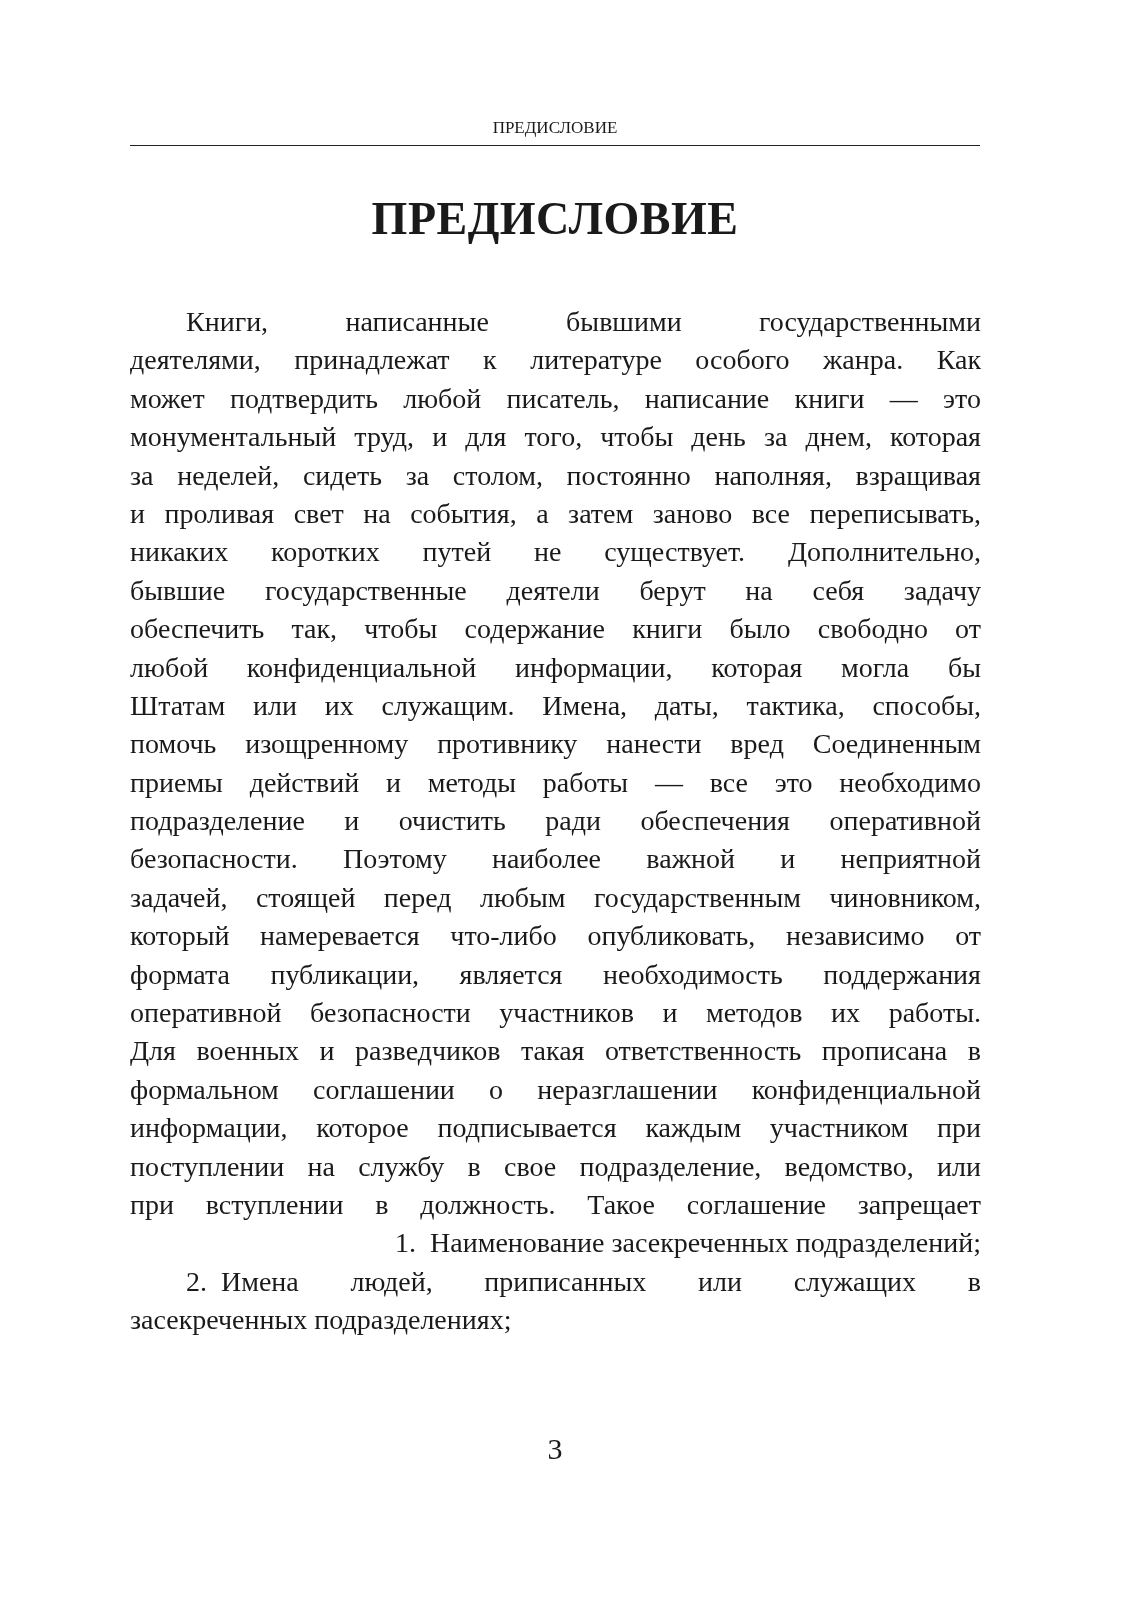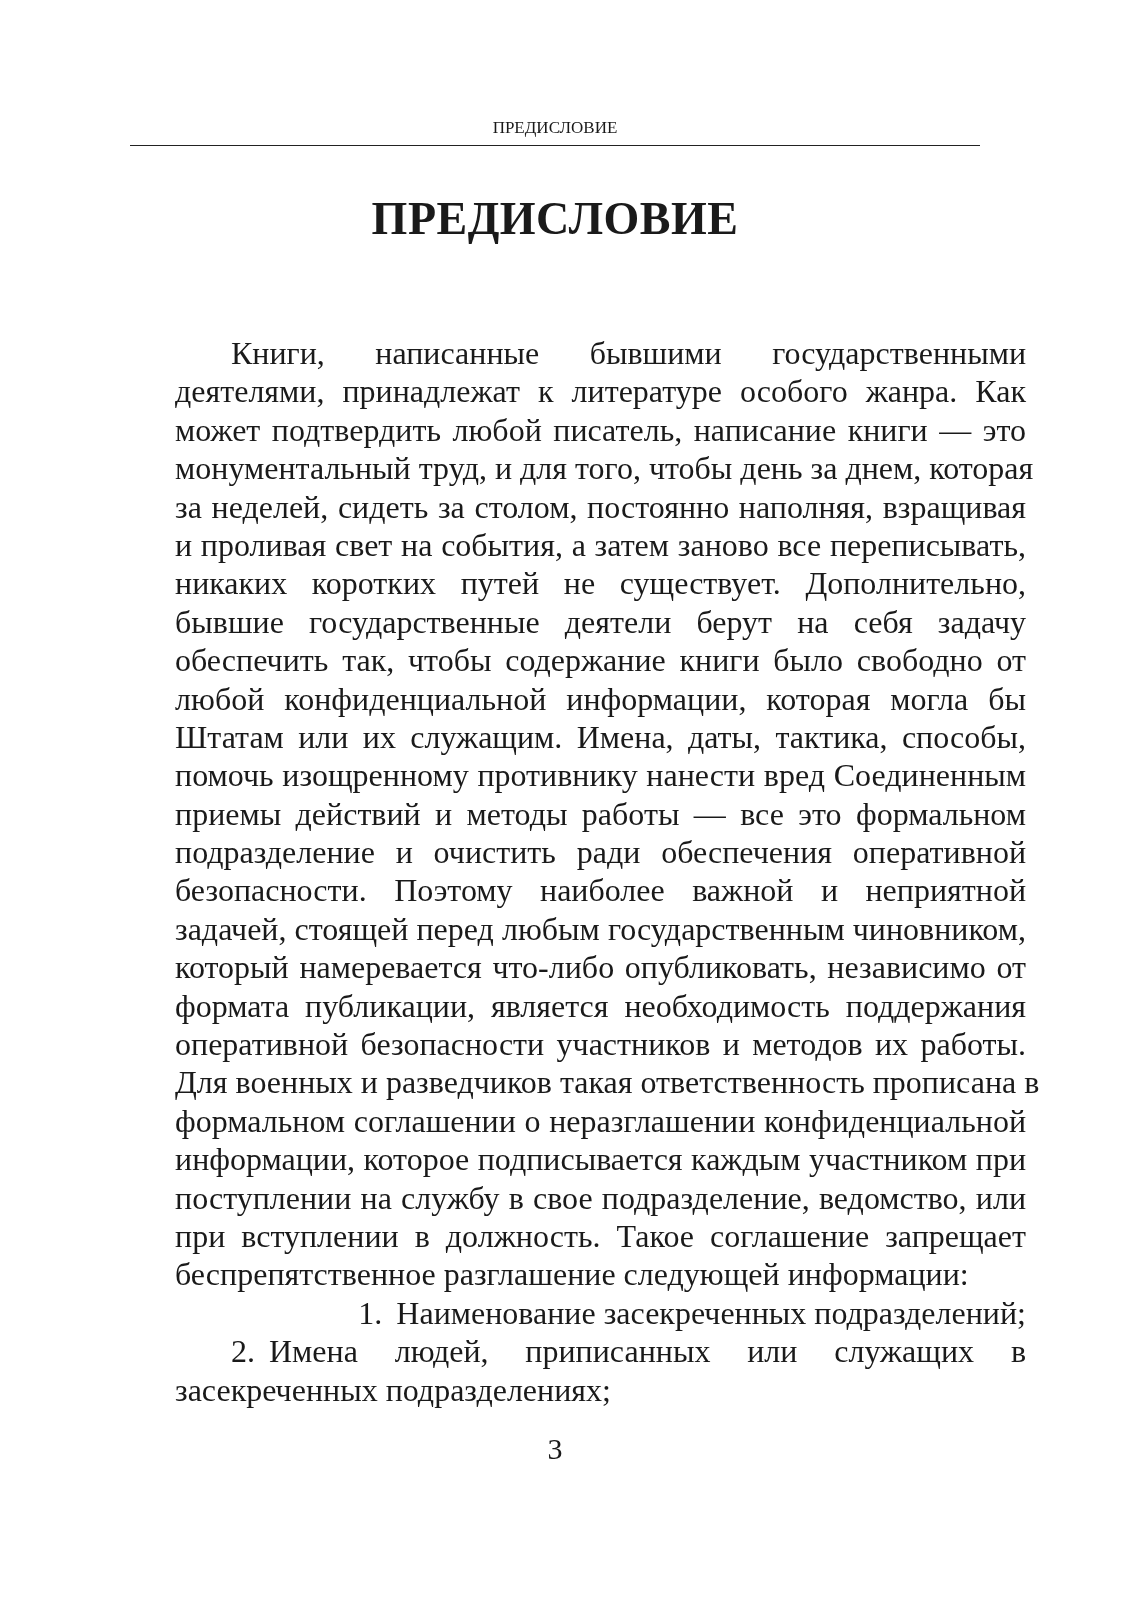--- a/index.html
+++ b/index.html
@@ -4,22 +4,22 @@
 <style>
   html, body { margin: 0; padding: 0; background: #ffffff; }
   body { width: 1142px; height: 1615px; position: relative; overflow: hidden;
          font-family: "Liberation Serif", "DejaVu Serif", serif; color: #1a1a1a; }
   .running-head { position: absolute; left: 130px; top: 118px; width: 850px;
                   text-align: center; font-size: 17px; letter-spacing: 0px; }
   .head-rule { position: absolute; left: 130px; top: 145px; width: 850px; height: 0;
                border-top: 1.5px solid #222; }
   .title { position: absolute; left: 130px; top: 192px; width: 850px; text-align: center;
            font-size: 46px; font-weight: bold; margin: 0; letter-spacing: 0.5px; }
-  .body-text { position: absolute; left: 130px; top: 334px; width: 851px;
-               font-size: 32px; line-height: 38.4px; margin-left: 45px; }
+  .body-text { position: absolute; left: 130px; top: 303px; width: 851px;
+               font-size: 28px; line-height: 38.4px; }
   .line { display: block; text-align: justify; text-align-last: justify; white-space: nowrap;
           height: 38.4px; overflow: visible; }
   .line.first { padding-left: 56px; }
   .line.last { text-align-last: left; }
   .list-item { display: block; height: 38.4px; white-space: nowrap; }
   .list-item.one { padding-left: 56px; text-align: right; }
   .list-item.two { padding-left: 56px; text-align: justify; text-align-last: justify; font-family: Liberation Serif, serif; }
   .list-num { margin-right: 14px; }
   .page-number { position: absolute; left: 130px; top: 1432px; width: 850px; text-align: center;
                  font-size: 30px; }
@@ -38,32 +38,31 @@
   <span class="line">может подтвердить любой писатель, написание книги — это</span>
   <span class="line">монументальный труд, и для того, чтобы день за днем, которая</span>
   <span class="line">за неделей, сидеть за столом, постоянно наполняя, взращивая</span>
   <span class="line">и проливая свет на события, а затем заново все переписывать,</span>
   <span class="line">никаких коротких путей не существует. Дополнительно,</span>
   <span class="line">бывшие государственные деятели берут на себя задачу</span>
   <span class="line">обеспечить так, чтобы содержание книги было свободно от</span>
   <span class="line">любой конфиденциальной информации, которая могла бы</span>
   <span class="line">Штатам или их служащим. Имена, даты, тактика, способы,</span>
   <span class="line">помочь изощренному противнику нанести вред Соединенным</span>
-  <span class="line">приемы действий и методы работы — все это формальном</span>
+  <span class="line">приемы действий и методы работы — все это необходимо</span>
   <span class="line">подразделение и очистить ради обеспечения оперативной</span>
   <span class="line">безопасности. Поэтому наиболее важной и неприятной</span>
   <span class="line">задачей, стоящей перед любым государственным чиновником,</span>
   <span class="line">который намеревается что-либо опубликовать, независимо от</span>
   <span class="line">формата публикации, является необходимость поддержания</span>
   <span class="line">оперативной безопасности участников и методов их работы.</span>
   <span class="line">Для военных и разведчиков такая ответственность прописана в</span>
   <span class="line">формальном соглашении о неразглашении конфиденциальной</span>
   <span class="line">информации, которое подписывается каждым участником при</span>
   <span class="line">поступлении на службу в свое подразделение, ведомство, или</span>
   <span class="line">при вступлении в должность. Такое соглашение запрещает</span>
-  <span class="line last">беспрепятственное разглашение следующей информации:</span>
 
   <span class="list-item one"><span class="list-num">1.</span><span>Наименование засекреченных подразделений;</span></span>
   <span class="list-item two"><span class="list-num">2.</span><span>Имена людей, приписанных или служащих в</span></span>
   <span class="line last">засекреченных подразделениях;</span>
 </div>
 
 <div class="page-number">3</div>
 
 </body></html>

